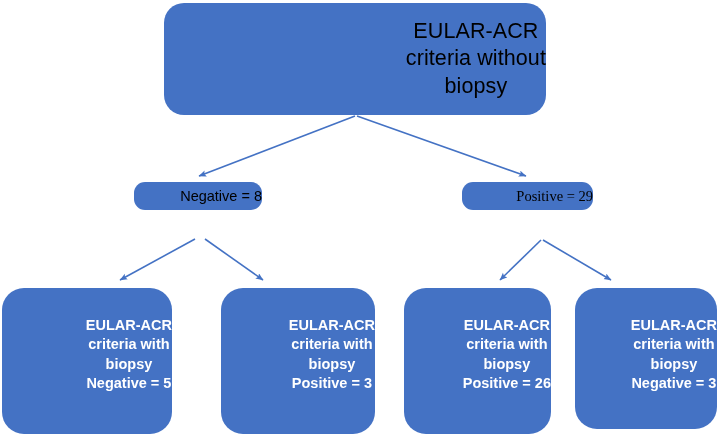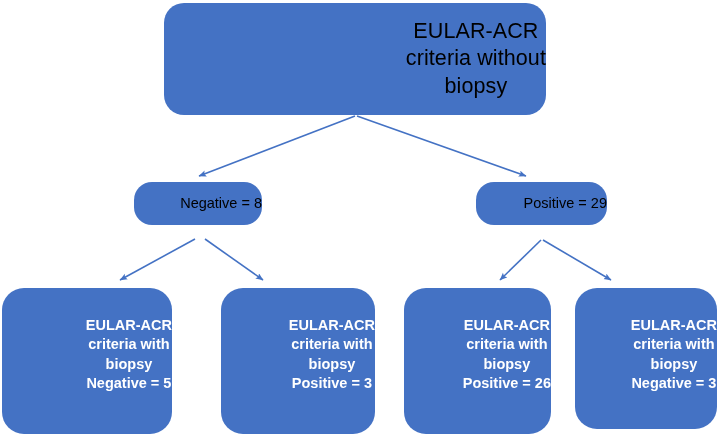--- a/index.html
+++ b/index.html
@@ -37,28 +37,28 @@
     height: 112px;
     border-radius: 20px;
     color: #000000;
     font-size: 21.5px;
     font-weight: 400;
     letter-spacing: 0.1px;
   }
 
   
   .node-mid {
-    height: 43px;
-    border-radius: 18px;
+    height: 28px;
+    border-radius: 11px;
     color: #000000;
     font-size: 14.5px;
     font-weight: 400;
   }
   .node-mid-left  { left: 134px; top: 182px; width: 128px; }
-  .node-mid-right { left: 476px; top: 182px; width: 131px; }
+  .node-mid-right { left: 462px; top: 182px; width: 131px; font-family: Liberation Serif, serif; }
 
   
   .node-leaf {
     top: 288px;
     height: 146px;
     border-radius: 22px;
     color: #ffffff;
     font-size: 14.5px;
     font-weight: 700;
     line-height: 1.34;

